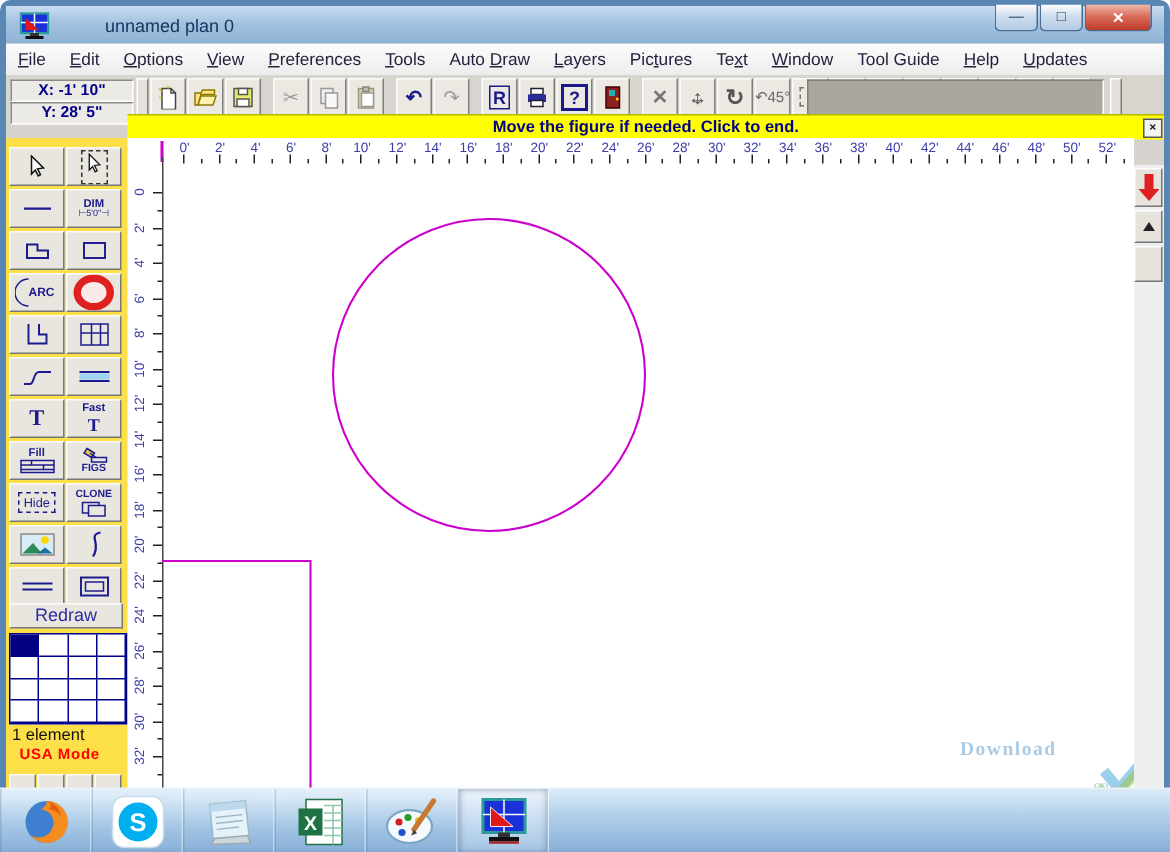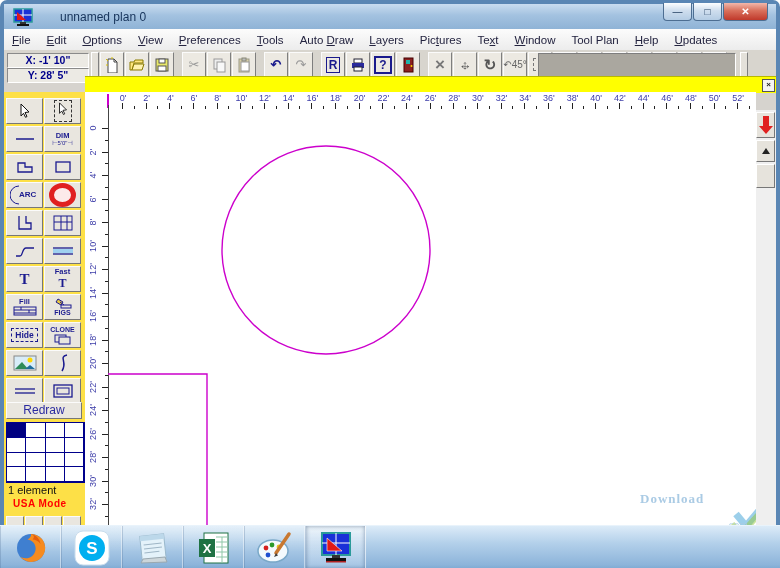--- a/index.html
+++ b/index.html
@@ -3,21 +3,21 @@
 <meta charset="utf-8">
 <style>
   html,body{margin:0;padding:0;background:#fff;font-family:"Liberation Sans",sans-serif;}
   .screen{position:relative;width:780px;height:568px;overflow:hidden;background:#fff;}
   
   .window{position:absolute;left:0;top:0;width:780px;height:568px;background:#d6d3ce;
           border:4px solid #5a86b4;border-bottom:none;border-radius:7px 7px 0 0;box-sizing:border-box;}
   .titlebar{position:absolute;left:0;top:0;width:772px;height:25px;
             background:linear-gradient(#c9dcf0,#a3c2e0 45%,#8fb3d6);
             border-bottom:1px solid #6d94bd;display:flex;align-items:center;font-size:12px;color:#16335a;}
-  .titlebar .tspan{margin-left:26px;white-space:nowrap;}
+  .titlebar .tspan{margin-left:36px;white-space:nowrap;}
   .appicon{margin-left:8px;width:22px;height:18px;}
   .wctrls{position:absolute;right:8px;top:-1px;display:flex;}
   .wbtn{width:29px;height:18px;border:1px solid #4d6e92;border-top:none;border-radius:0 0 4px 4px;
         background:linear-gradient(#fdfeff,#cfdeee 45%,#b4cce4);display:flex;align-items:center;justify-content:center;
         font-size:10px;color:#1d3least;color:#1d3a5c;margin-left:1px;box-sizing:border-box;}
   .wbtn.close{width:45px;background:linear-gradient(#f2b8ab,#d9705c 45%,#c0392b);color:#fff;font-weight:bold;}
   
   .menubar{position:absolute;left:0;top:25px;width:772px;height:21px;background:linear-gradient(#fcfcfc,#ececec);
            border-bottom:1px solid #c8c8c8;display:flex;align-items:center;font-size:11.5px;color:#23233f;}
   .mitem{padding:2px 8px;white-space:nowrap;}
@@ -120,21 +120,21 @@
         <div class="mitem"><u>E</u>dit</div>
         <div class="mitem"><u>O</u>ptions</div>
         <div class="mitem"><u>V</u>iew</div>
         <div class="mitem"><u>P</u>references</div>
         <div class="mitem"><u>T</u>ools</div>
         <div class="mitem">Auto <u>D</u>raw</div>
         <div class="mitem"><u>L</u>ayers</div>
         <div class="mitem">Pic<u>t</u>ures</div>
         <div class="mitem">Te<u>x</u>t</div>
         <div class="mitem"><u>W</u>indow</div>
-        <div class="mitem">Tool Plan</div>
+        <div class="mitem">Tool Guide</div>
         <div class="mitem"><u>H</u>elp</div>
         <div class="mitem"><u>U</u>pdates</div>
       </div>
 
     <div class="toolbar">
       <div class="coordbox" style="top:3px">X: -1' 10"</div>
       <div class="coordbox" style="top:18px">Y: 28' 5"</div>
       <div class="grip"></div>
       <div class="tbicons">
         <div class="tbtn">
@@ -260,20 +260,21 @@
               <rect x="10" y="7" width="4" height="1.5" fill="#7a5230" transform="rotate(40 10 7)"></rect>
               <line x1="3.5" y1="14.5" x2="14.5" y2="3.5" stroke="#555" stroke-width="1.5"></line>
             </svg>
           </div>
       </div>
       <div class="grayblock"></div>
       <div class="rgrip"></div>
     </div>
 
     <div class="msgbar">
+      <span>Move the figure if needed. Click to end.</span>
       <div class="msgclose">×</div>
     </div>
 
     <div class="toolbox">
       <div class="tool" style="left:2px;top:6px">
           <svg width="16" height="16" viewBox="0 0 16 16">
             <path d="M4 1l8 8-4 .5 2 4-1.5.8-2-4L4 13z" fill="#fff" stroke="#111"></path>
           </svg>
         </div>
       <div class="tool" style="left:40px;top:6px">
@@ -361,21 +362,21 @@
       <div class="tool" style="left:40px;top:202px">
           <svg width="22" height="12" viewBox="0 0 22 12">
             <path d="M6 2l5 3-2 3-5-3z" fill="#e8c840" stroke="#1b1b8f"></path>
             <rect x="9" y="8" width="10" height="3" fill="none" stroke="#1b1b8f"></rect>
             <line x1="8" y1="5" x2="12" y2="8" stroke="#1b1b8f"></line>
           </svg>
           <span class="sm" style="font-size:7px">FIGS</span>
         </div>
 
       <div class="tool" style="left:2px;top:230px">
-          <span class="sm" style="border:1px dashed #1b1b8f;padding:2px 3px;font-weight:bold;font-size:8.5px">Hide</span>
+          <span class="sm" style="border:1px dashed #1b1b8f;padding:2px 3px;font-weight:normal;font-size:8.5px">Hide</span>
         </div>
       <div class="tool" style="left:40px;top:230px">
           <span class="sm" style="font-size:7px">CLONE</span>
           <svg width="20" height="11" viewBox="0 0 20 11">
             <rect x="2" y="1" width="11" height="7" fill="none" stroke="#1b1b8f"></rect>
             <rect x="6" y="3" width="11" height="7" fill="#e9e6df" stroke="#1b1b8f"></rect>
           </svg>
         </div>
 
       <div class="tool" style="left:2px;top:258px">

